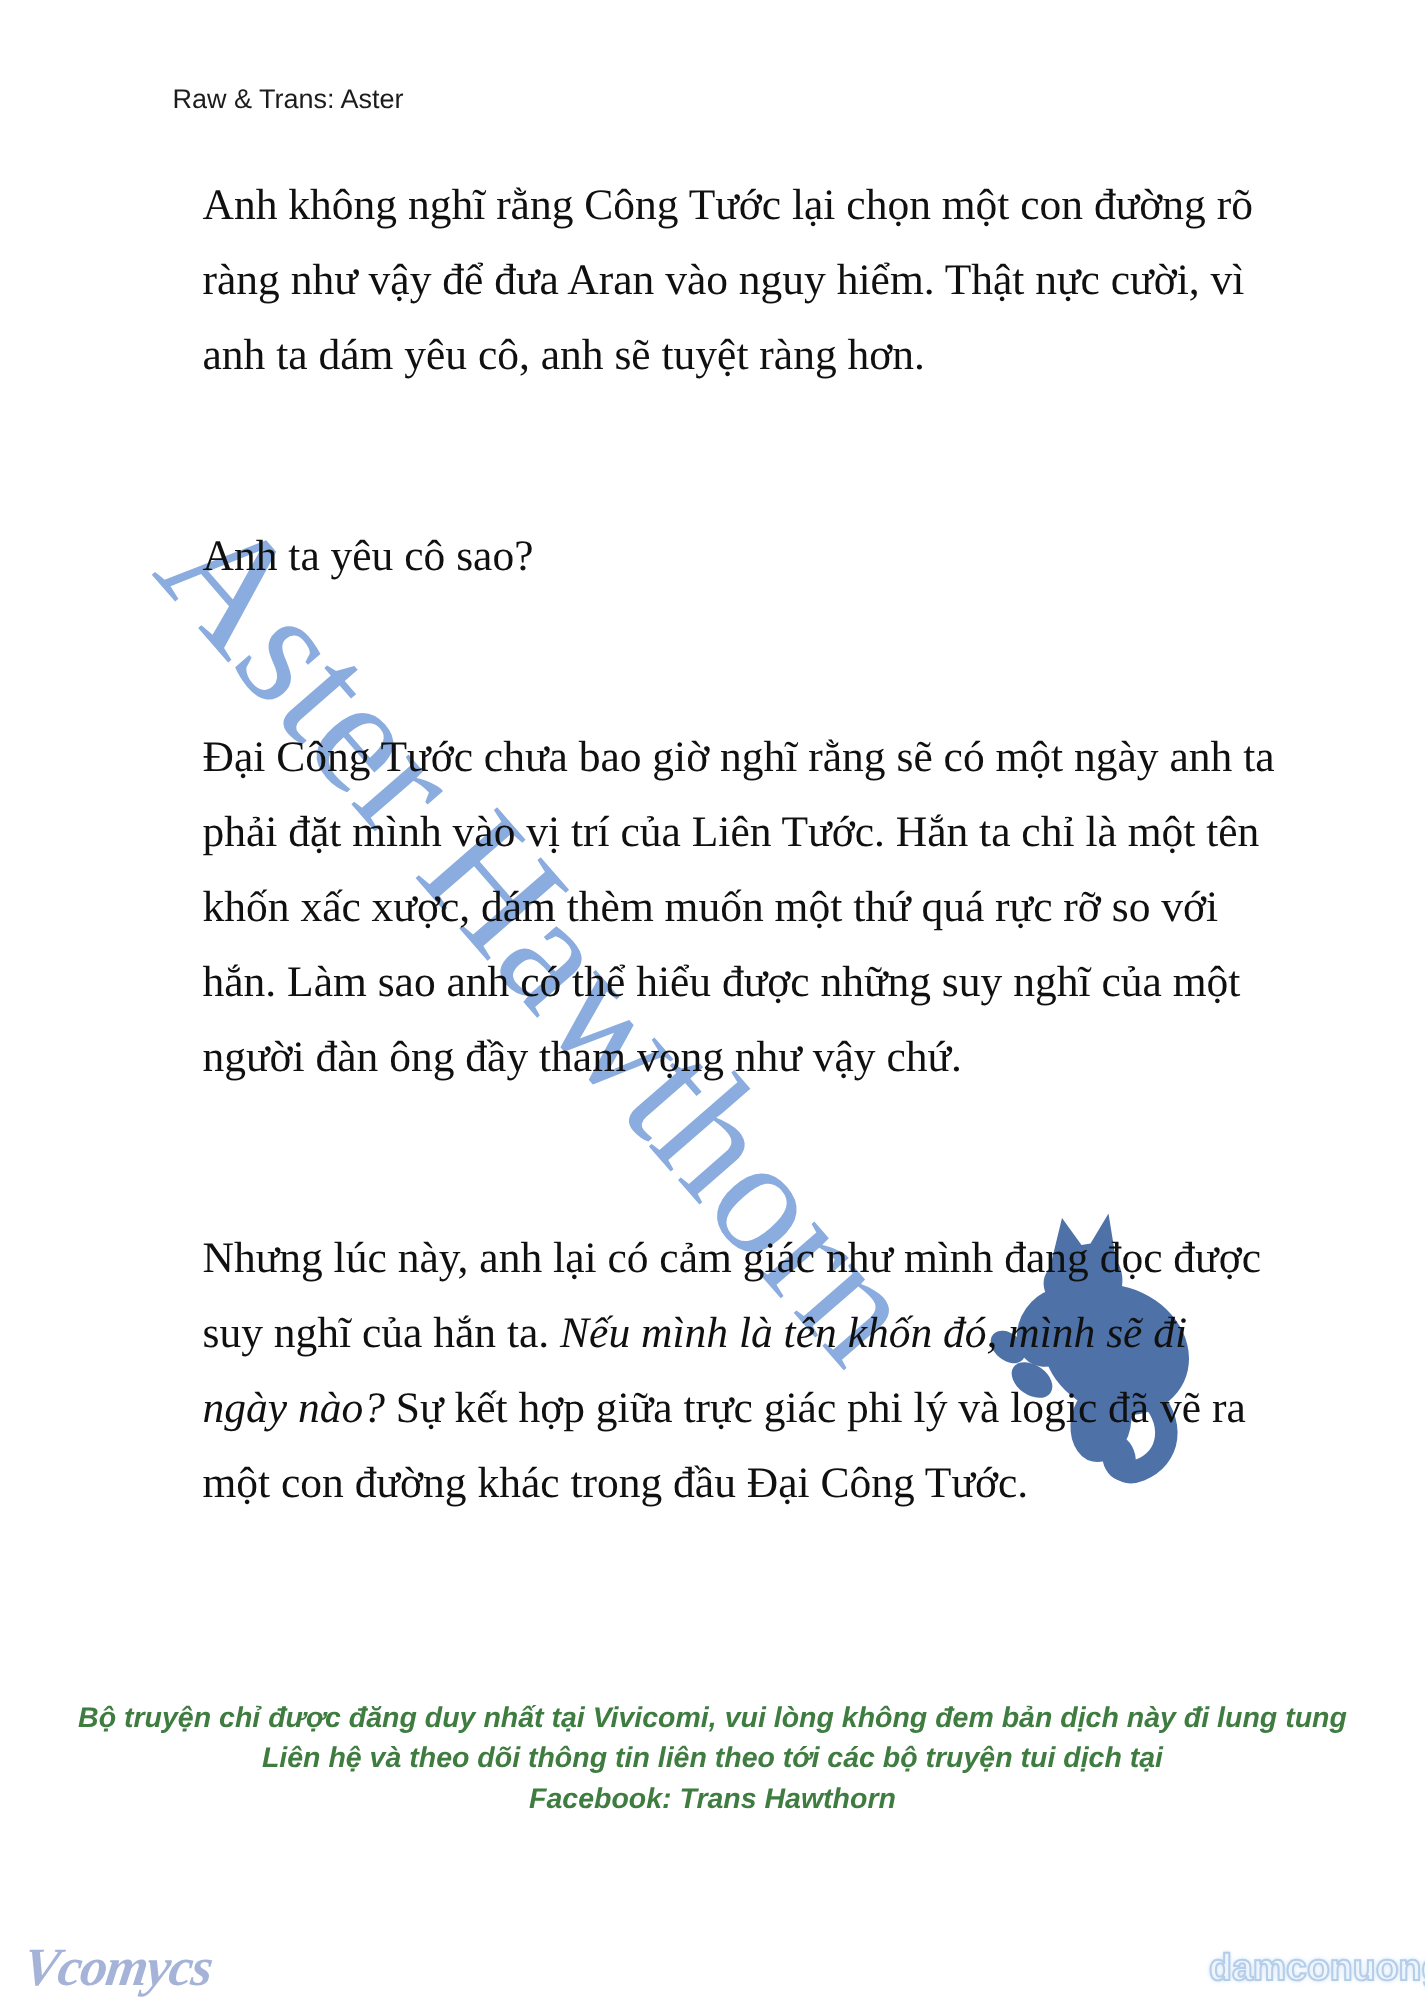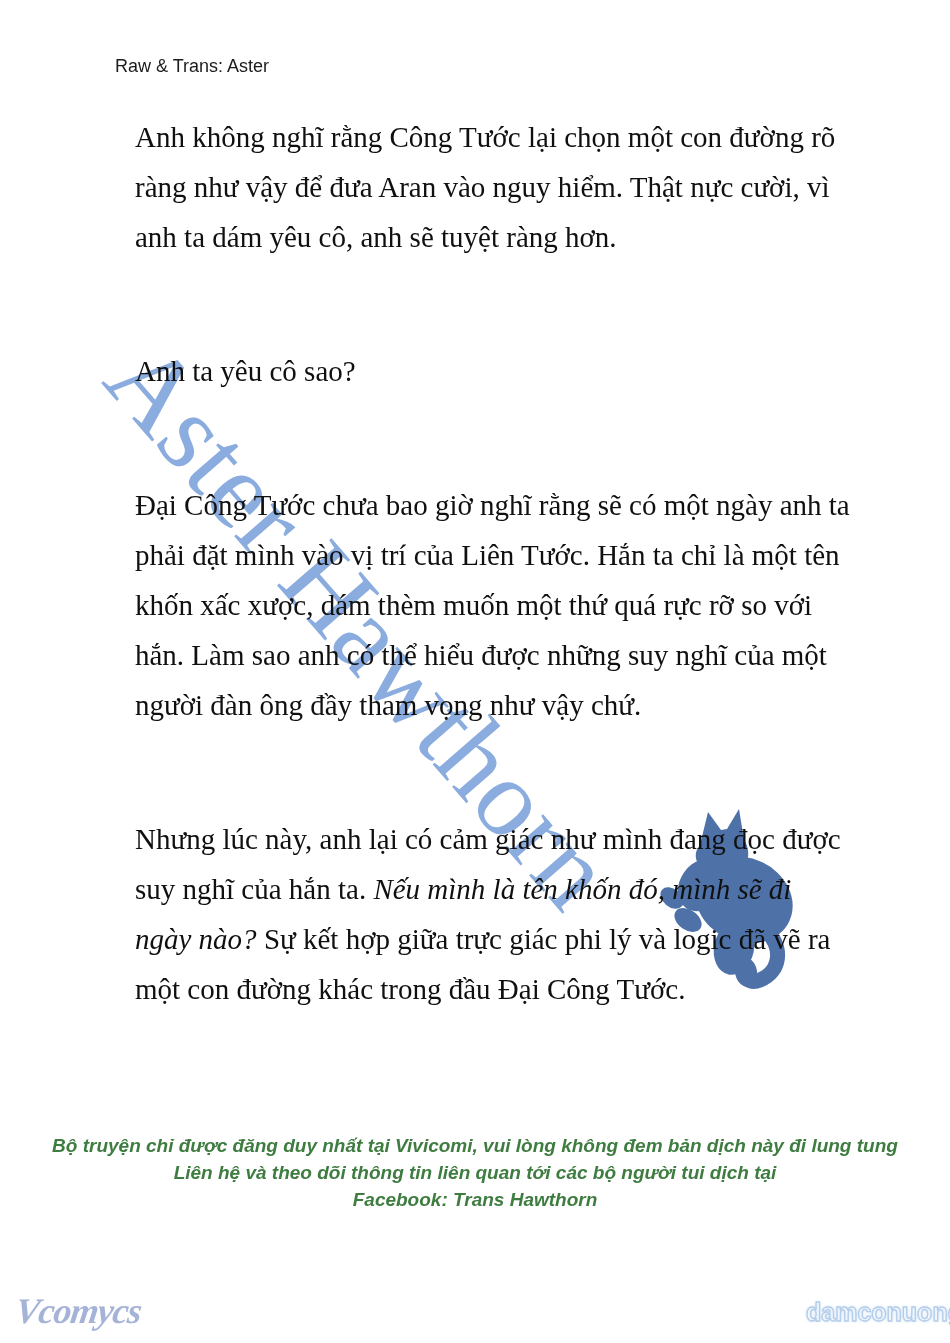--- a/index.html
+++ b/index.html
@@ -111,20 +111,20 @@
     <p class="para">
       <span class="line">Nhưng lúc này, anh lại có cảm giác như mình đang đọc được</span>
       <span class="line"><span>suy nghĩ của hắn ta. </span><i>Nếu mình là tên khốn đó, mình sẽ đi</i></span>
       <span class="line"><i>ngày nào? </i><span>Sự kết hợp giữa trực giác phi lý và logic đã vẽ ra</span></span>
       <span class="line">một con đường khác trong đầu Đại Công Tước.</span>
     </p>
   </div>
 
   <div class="footer">
     <div>Bộ truyện chỉ được đăng duy nhất tại Vivicomi, vui lòng không đem bản dịch này đi lung tung</div>
-    <div>Liên hệ và theo dõi thông tin liên quan tới các bộ người tui dịch tại</div>
+    <div>Liên hệ và theo dõi thông tin liên theo tới các bộ truyện tui dịch tại</div>
     <div>Facebook: Trans Hawthorn</div>
   </div>
 
   <div class="vcomycs">Vcomycs</div>
   <div class="damconuong">damconuong</div>
 
 </div>
 
 </body></html>

